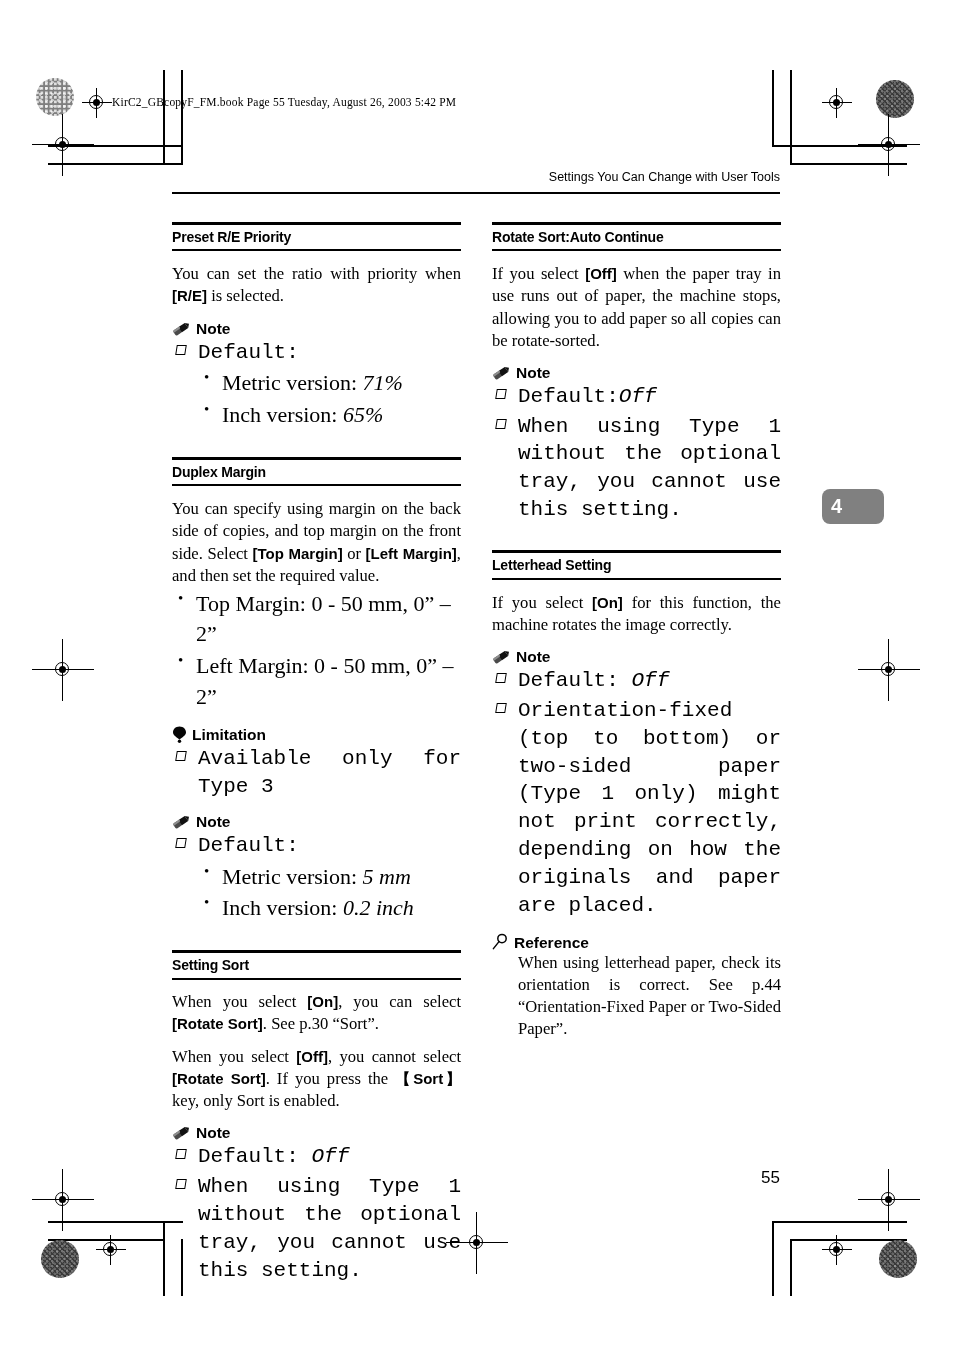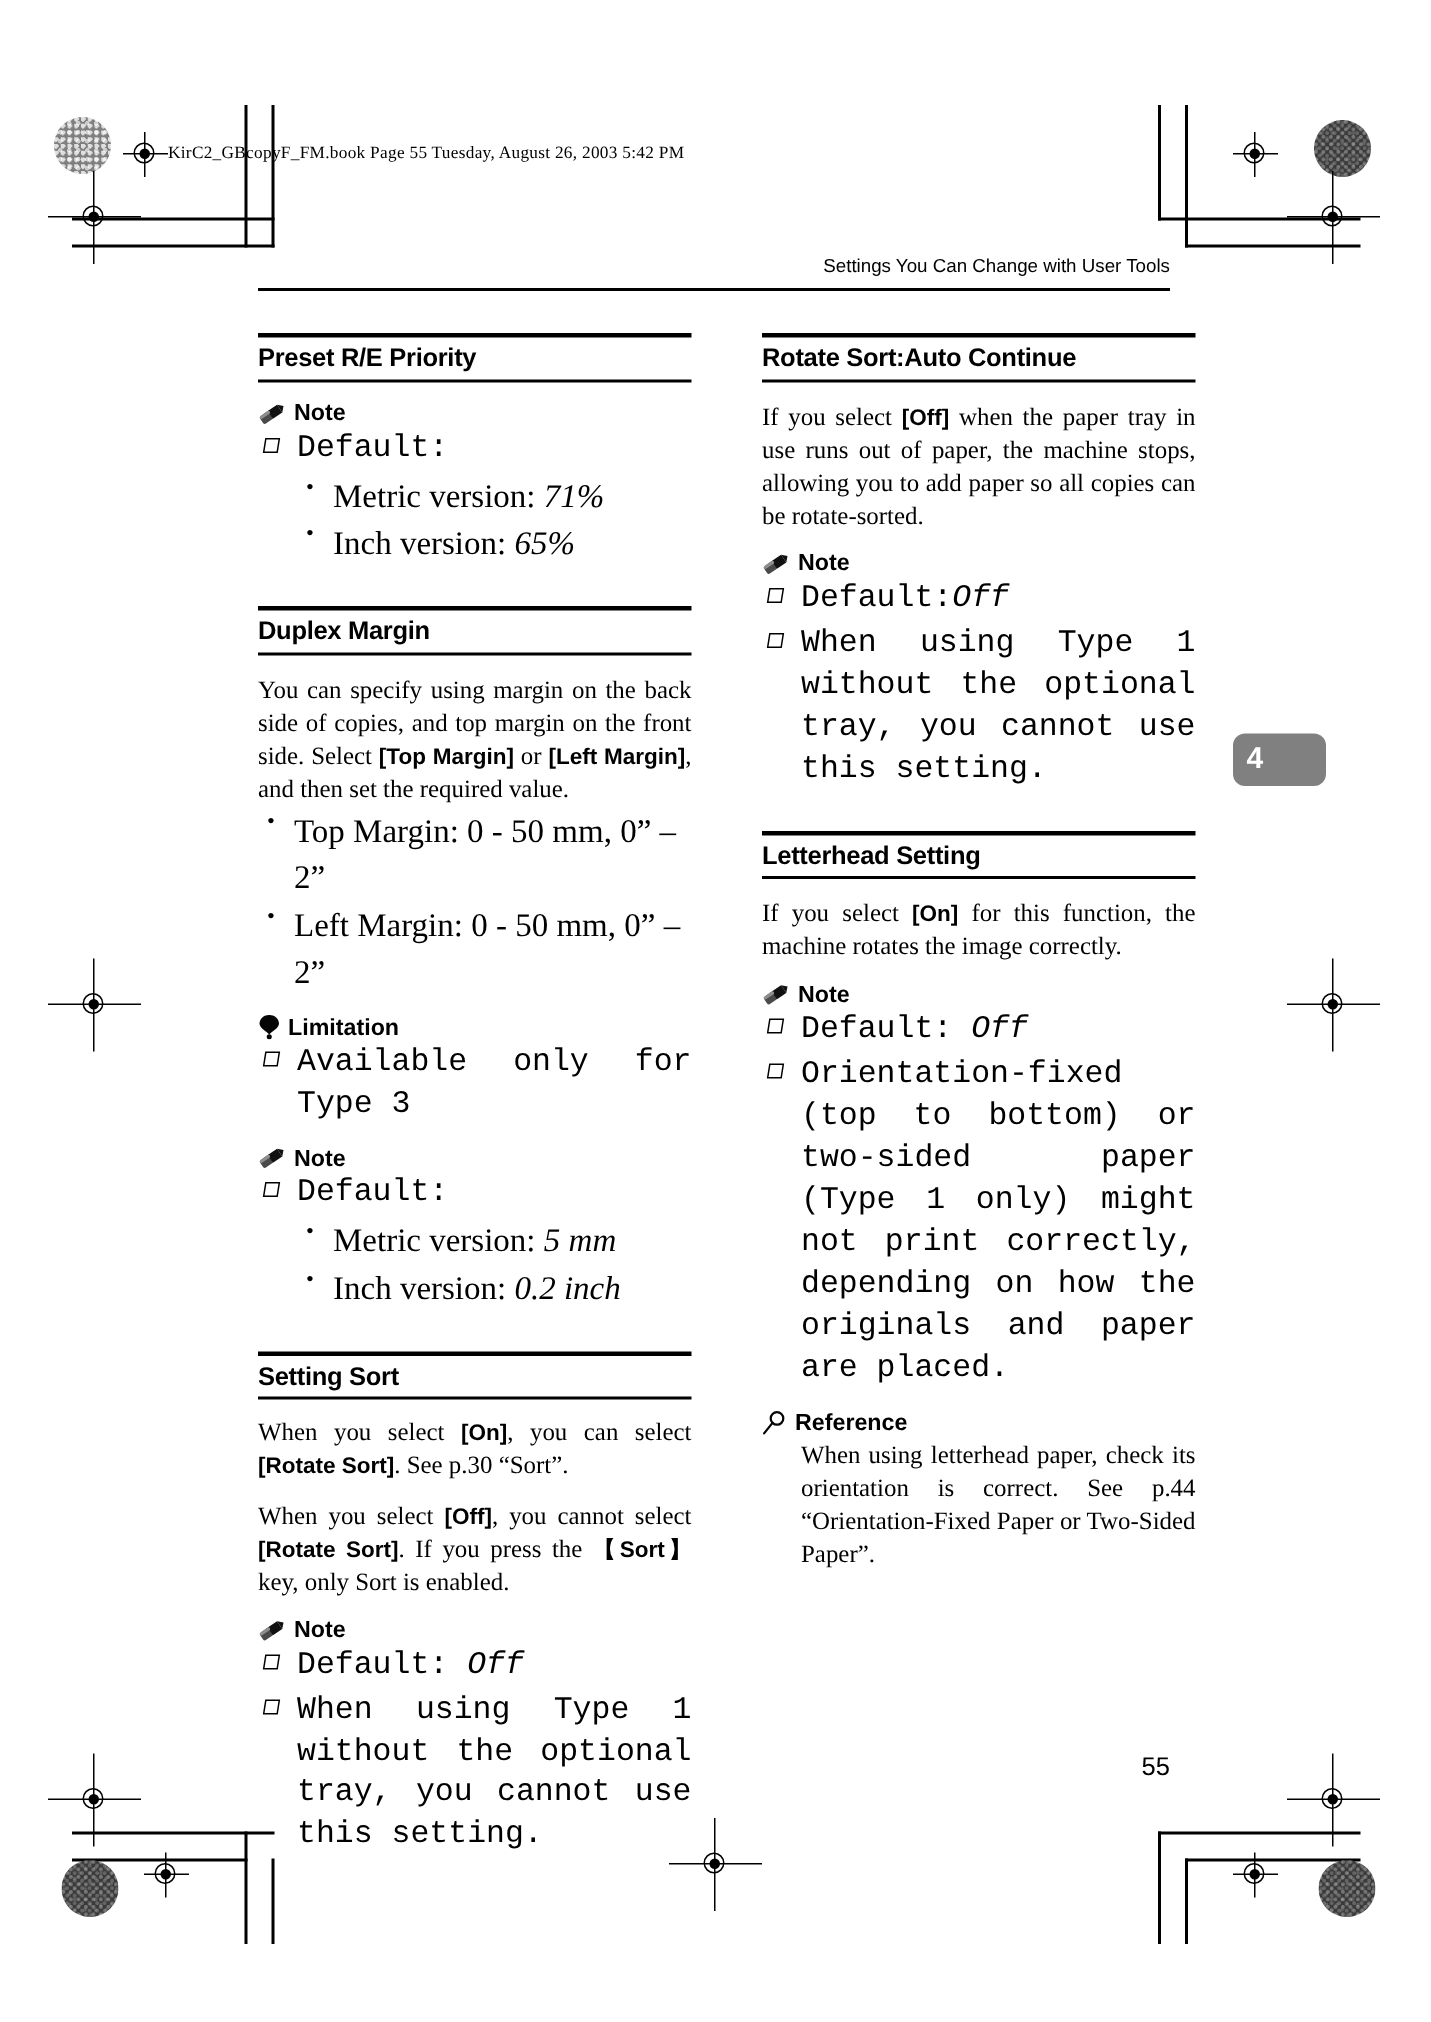--- a/index.html
+++ b/index.html
@@ -139,38 +139,38 @@
     font-size: 17px;
   }
 
   
   .col {
     position: absolute;
     top: 222px;
     width: 289px;
   }
   .col-left  { left: 172px; }
-  .col-right { left: 492px; margin-left: 16px; }
+  .col-right { left: 492px; }
 
   
   .sec { margin-bottom: 0; }
   .sec + .sec { margin-top: 26px; }
   .rule-thick {
     height: 3px;
     background: #000;
     margin: 0;
   }
   .rule-thin {
     height: 2px;
     background: #000;
     margin: 0;
   }
   h2.sec-title {
     font-family: "Liberation Sans", sans-serif;
-    font-size: 17px;
+    font-size: 14px;
     font-weight: 700;
     letter-spacing: -0.2px;
     margin: 5px 0 4px 0;
     line-height: 1.1;
   }
 
   
   p.body {
     font-family: "Liberation Serif", serif;
     font-size: 16.6px;
@@ -360,20 +360,21 @@
     <span>4</span>
   </div>
 
   <div class="col col-left">
 
     <section class="sec">
       <div class="rule-thick"></div>
       <h2 class="sec-title">Preset R/E Priority</h2>
       <div class="rule-thin"></div>
 
+      <p class="body first"><span>You can set the ratio with priority when </span><span class="kb">[R/E]</span><span> is selected.</span></p>
 
       <div class="callout">
         <span class="ico">
           <svg width="19" height="16" viewBox="0 0 19 16">
               <g transform="rotate(-34 9 8)">
                 <rect x="1" y="5" width="8" height="6.2" rx="1.6" fill="#4a4a4a"></rect>
                 <rect x="8" y="5" width="7.5" height="6.2" fill="#111"></rect>
                 <polygon points="15.5,5 18.6,8.1 15.5,11.2" fill="#111"></polygon>
                 <rect x="1" y="5" width="8" height="2.1" rx="1" fill="#8e8e8e"></rect>
               </g>

